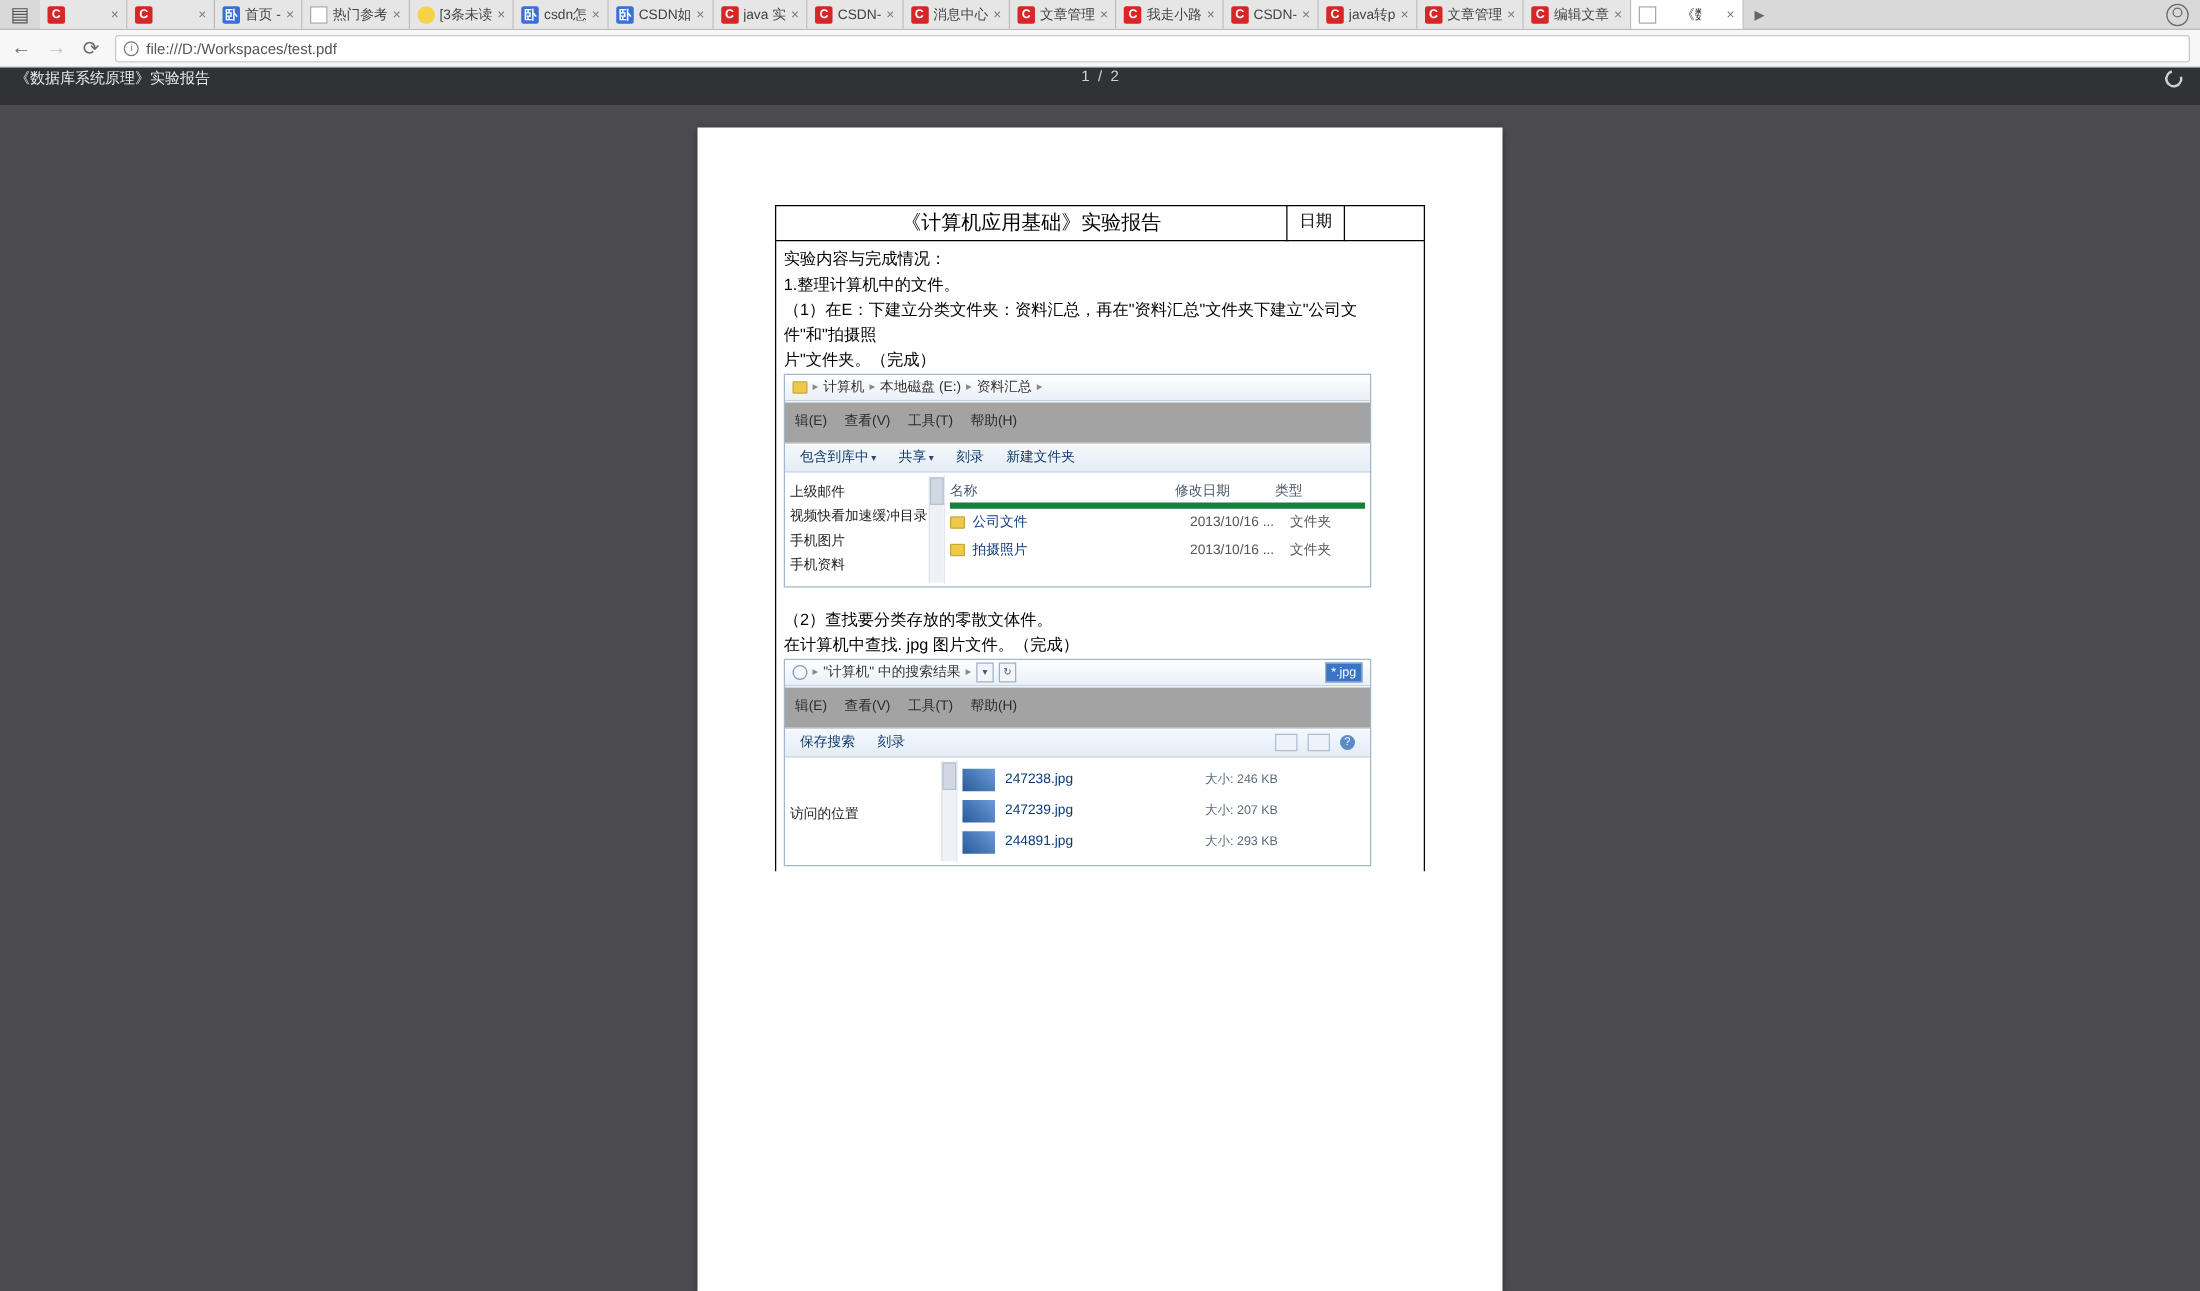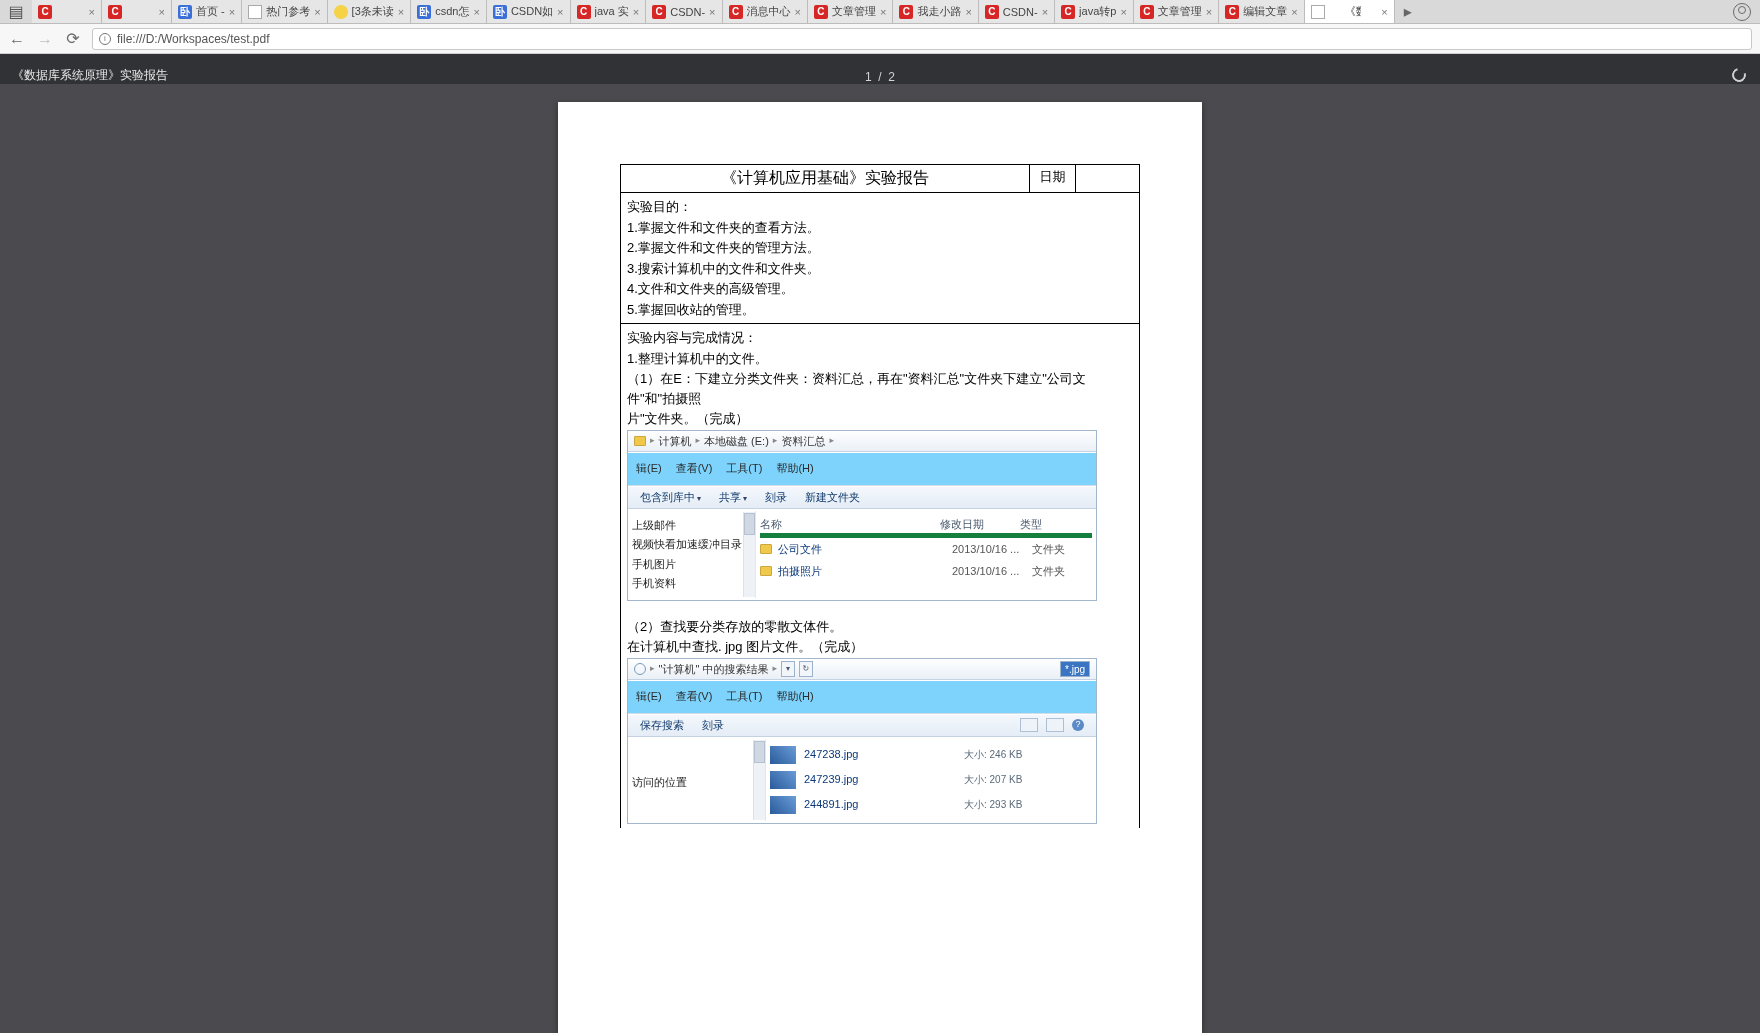--- a/index.html
+++ b/index.html
@@ -52,21 +52,21 @@
     }
     .addr-bar .nav-btn { width:18px; height:18px; display:flex; align-items:center; justify-content:center; color:#6b6b6b; cursor:pointer; }
     .addr-bar .url-box { flex:1; height:22px; border:1px solid #c8c8c8; border-radius:3px; background:#fff; display:flex; align-items:center; padding:0 6px; font-size:12px; color:#555; gap:6px;}
     .addr-bar .info-icon { width:12px; height:12px; border:1px solid #777; border-radius:50%; font-size:8px; display:flex; align-items:center; justify-content:center; color:#777;}
     
     .pdf-bar {
       height: 30px;
       background: #303236;
       color: #eaeaea;
       display: flex;
-      align-items: flex-end;
+      align-items: flex-start;
       padding: 0 12px;
       position: relative;
     }
     .pdf-bar .title { font-size: 12px; }
     .pdf-bar .pagecount { position:absolute; left:50%; transform:translateX(-50%); font-size:12px; color:#d4d4d4;}
     .pdf-bar .right { margin-left:auto; display:flex; gap:12px;}
     .pdf-bar .tool-btn { width:18px; height:18px; display:flex; align-items:center; justify-content:center; cursor:pointer; }
     .rotate-icon { width:14px; height:14px; border:2px solid #cfcfcf; border-radius:50%; border-top-color:transparent; transform:rotate(30deg); position:relative;}
     
     .pdf-area {
@@ -104,21 +104,21 @@
       background: linear-gradient(#fdfefe,#eaf0f7);
       border-bottom: 1px solid #c5d2e2;
       display:flex; align-items:center; padding:0 6px; gap:4px; color:#333;
     }
     .explorer .crumb-row .folder-ic { width:12px; height:10px; background:#f0c94a; border:1px solid #c9a73e; border-radius:1px; display:inline-block;}
     .explorer .crumb-row .sep { color:#888; font-size:9px;}
     .explorer .crumb-row .search-box { margin-left:auto; height:16px; border:1px solid #9cb2cc; background:#fff; font-size:10px; padding:0 4px; color:#fff; display:flex; align-items:center;}
     .explorer .crumb-row .search-box.sel { background:#3a75c4;}
     .explorer .crumb-row .dd { width:14px; height:16px; border:1px solid #9cb2cc; background:#f2f5f9; display:flex; align-items:center; justify-content:center; font-size:8px; color:#4a5c72;}
     .explorer .menu-row {
-      height: 18px; background:#7dd3fc; border-bottom:1px solid #d3dce7;
+      height: 18px; background:#a3a3a3; border-bottom:1px solid #d3dce7;
       display:flex; align-items:center; gap:14px; padding:16px 8px; color:#2b2b2b;
     }
     .explorer .action-row {
       height: 22px; background: linear-gradient(#f4f8fd,#e4ecf5);
       border-bottom:1px solid #c5d2e2;
       display:flex; align-items:center; gap:18px; padding:0 12px; color:#103a6c;
     }
     .explorer .action-row .ritem { margin-left:auto; display:flex; gap:8px; align-items:center;}
     .explorer .action-row .dd-caret::after { content:"▾"; font-size:8px; margin-left:2px; color:#346;}
     .explorer .body { display:flex; min-height: 60px;}
@@ -266,30 +266,20 @@
   <div class="page">
 
     <table class="rep">
       <tbody>
           <tr>
         <td colspan="3" class="center" style="font-size:16px;">《计算机应用基础》实验报告</td>
         <td class="center" style="width:46px">日期</td>
         <td style="width:64px"></td>
       </tr>
       <tr>
-        <td colspan="5" class="section-cell">
-          <div>实验目的：</div>
-          <div>1.掌握文件和文件夹的查看方法。</div>
-          <div>2.掌握文件和文件夹的管理方法。</div>
-          <div>3.搜索计算机中的文件和文件夹。</div>
-          <div>4.文件和文件夹的高级管理。</div>
-          <div>5.掌握回收站的管理。</div>
-        </td>
-      </tr>
-      <tr>
         <td colspan="5" class="section-cell" style="border-bottom:none">
           <div>实验内容与完成情况：</div>
           <div>1.整理计算机中的文件。</div>
           <div>（1）在E：下建立分类文件夹：资料汇总，再在"资料汇总"文件夹下建立"公司文件"和"拍摄照</div>
           <div>片"文件夹。（完成）</div>
 
           <div class="explorer">
             <div class="crumb-row">
               <span class="folder-ic"></span>
               <span class="sep">▸</span>

